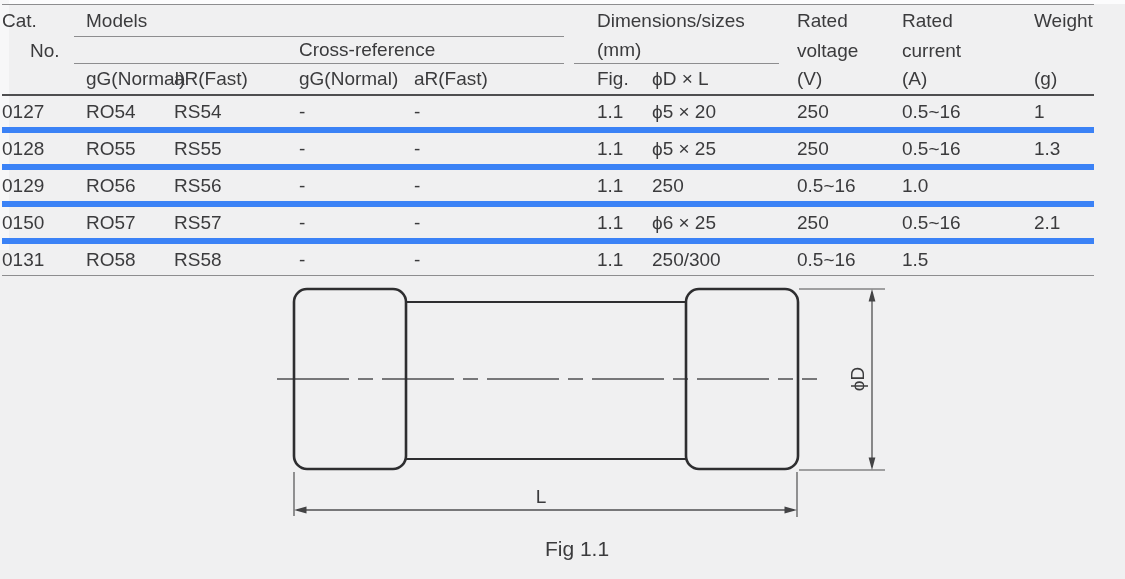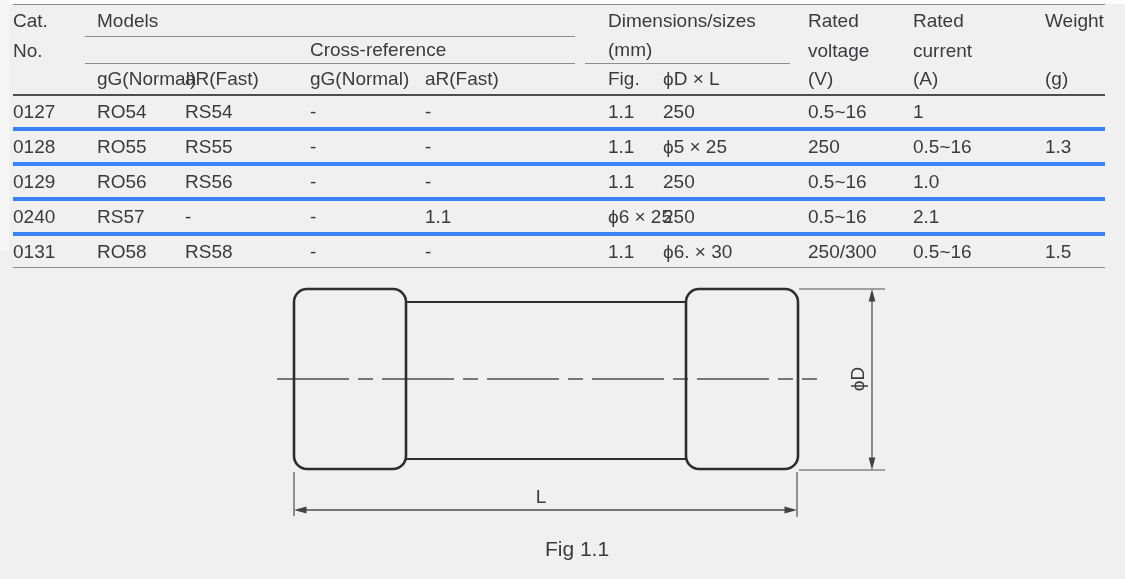--- a/index.html
+++ b/index.html
@@ -4,49 +4,49 @@
 <style>
   html,body{margin:0;padding:0;}
   body{
     width:1125px;height:579px;position:relative;overflow:hidden;
     background:#f0f0f1;color:#3b3b3d;
     font-family:"Liberation Sans","DejaVu Sans",sans-serif;
   }
   .top-strip{position:absolute;left:0;top:0;width:1125px;height:4px;background:#fcfcfd;}
   .left-strip{position:absolute;left:0;top:0;width:9px;height:250px;background:#f7f7f8;}
 
-  .spec-table{position:absolute;left:13px;top:4px;width:1092px;border-top:1.6px solid #8d8d8f;}
+  .spec-table{position:absolute;left:2px;top:4px;width:1092px;border-top:1.6px solid #8d8d8f;}
   .t-grid{display:grid;grid-template-columns:84px 88px 125px 115px 183px 55px 145px 105px 132px 60px;}
   .thead{grid-template-rows:32px 27px 30px;border-bottom:2.5px solid #4e4e50;}
   .cell{font-size:19px;display:flex;align-items:center;white-space:nowrap;}
   .u{border-bottom:1.4px solid #8d8d8f;}
 
   .hc-cat{grid-column:1;grid-row:1;}
   .hc-models{grid-column:2/6;grid-row:1;margin-left:-12px;padding-left:12px;margin-right:33px;text-align:center;}
   .hc-dims{grid-column:6/8;grid-row:1;}
   .hc-rv1{grid-column:8;grid-row:1;}
   .hc-rc1{grid-column:9;grid-row:1;}
   .hc-wt{grid-column:10;grid-row:1;}
-  .hc-no{grid-column:1;grid-row:2;}
+  .hc-no{grid-column:1;grid-row:2;margin-left:28px;}
   .hc-xref-pad{grid-column:2/4;grid-row:2;margin-left:-12px;}
   .hc-xref{grid-column:4/6;grid-row:2;margin-right:33px;}
   .hc-mm{grid-column:6/8;grid-row:2;margin-left:-23px;padding-left:23px;margin-right:18px;}
   .hc-rv2{grid-column:8;grid-row:2;}
   .hc-rc2{grid-column:9;grid-row:2;}
   .hc-gg1{grid-column:2;grid-row:3;}
   .hc-ar1{grid-column:3;grid-row:3;}
   .hc-gg2{grid-column:4;grid-row:3;}
   .hc-ar2{grid-column:5;grid-row:3;}
   .hc-fig{grid-column:6;grid-row:3;}
   .hc-dxl{grid-column:7;grid-row:3;}
   .hc-v{grid-column:8;grid-row:3;}
   .hc-a{grid-column:9;grid-row:3;}
   .hc-g{grid-column:10;grid-row:3;}
 
-  .t-row{height:31px;border-bottom:4px solid #3b82f6;}
+  .t-row{height:31px;border-bottom:6px solid #3b82f6;}
   .t-row.last{border-bottom:1.5px solid #8d8d8f;}
   .t-row .cell{height:31px;}
 
   .diagram-svg{position:absolute;left:0;top:248px;}
   svg text{font-family:"Liberation Sans","DejaVu Sans",sans-serif;fill:#3b3b3d;}
 </style>
 </head>
 <body>
 
 <div class="top-strip"></div>
@@ -79,20 +79,21 @@
     <div class="cell hc-g">(g)</div>
   </div>
 
   <div class="t-grid t-row">
     <div class="cell">0127</div>
     <div class="cell">RO54</div>
     <div class="cell">RS54</div>
     <div class="cell">-</div>
     <div class="cell">-</div>
     <div class="cell">1.1</div>
+    <div class="cell">ϕ5 × 20</div>
     <div class="cell">250</div>
     <div class="cell">0.5~16</div>
     <div class="cell">1</div>
   </div>
   <div class="t-grid t-row">
     <div class="cell">0128</div>
     <div class="cell">RO55</div>
     <div class="cell">RS55</div>
     <div class="cell">-</div>
     <div class="cell">-</div>
@@ -107,38 +108,38 @@
     <div class="cell">RO56</div>
     <div class="cell">RS56</div>
     <div class="cell">-</div>
     <div class="cell">-</div>
     <div class="cell">1.1</div>
     <div class="cell">250</div>
     <div class="cell">0.5~16</div>
     <div class="cell">1.0</div>
   </div>
   <div class="t-grid t-row">
-    <div class="cell">0240</div>
+    <div class="cell">0150</div>
+    <div class="cell">RO57</div>
     <div class="cell">RS57</div>
     <div class="cell">-</div>
     <div class="cell">-</div>
     <div class="cell">1.1</div>
     <div class="cell">ϕ6 × 25</div>
     <div class="cell">250</div>
     <div class="cell">0.5~16</div>
     <div class="cell">2.1</div>
   </div>
   <div class="t-grid t-row last">
     <div class="cell">0131</div>
     <div class="cell">RO58</div>
     <div class="cell">RS58</div>
     <div class="cell">-</div>
     <div class="cell">-</div>
     <div class="cell">1.1</div>
-    <div class="cell">ϕ6. × 30</div>
     <div class="cell">250/300</div>
     <div class="cell">0.5~16</div>
     <div class="cell">1.5</div>
   </div>
 </div>
 
 <svg class="diagram-svg" width="1125" height="331" viewBox="0 0 1125 331">
 
   <line x1="277" y1="131" x2="817" y2="131" stroke="#4f4f51" stroke-width="1.3" stroke-dasharray="72 9 15 9"></line>
 

